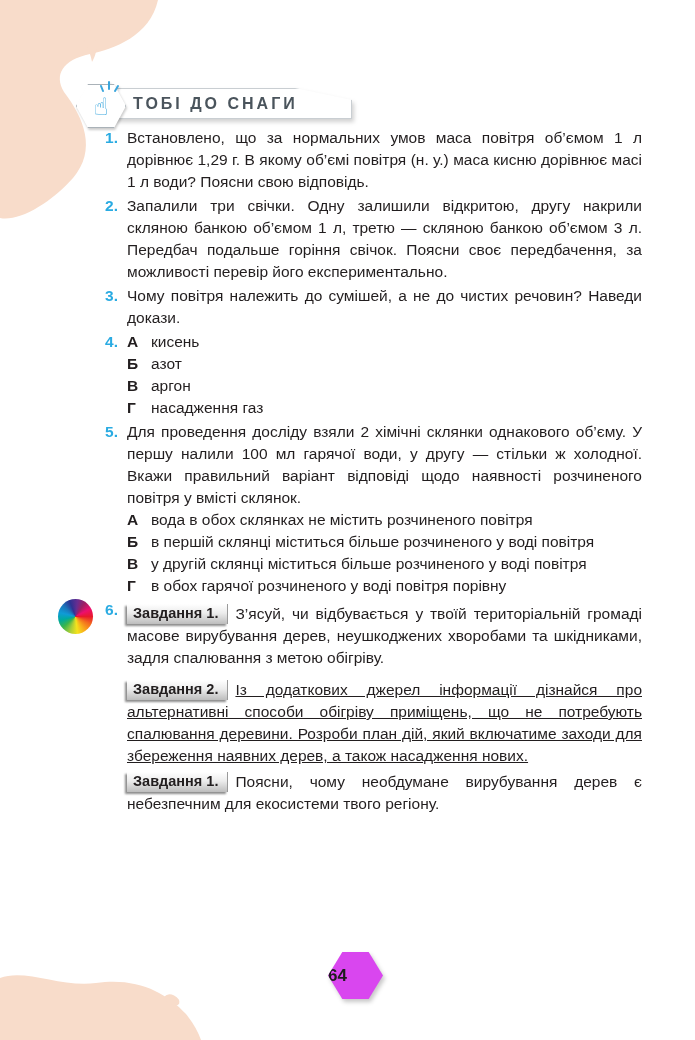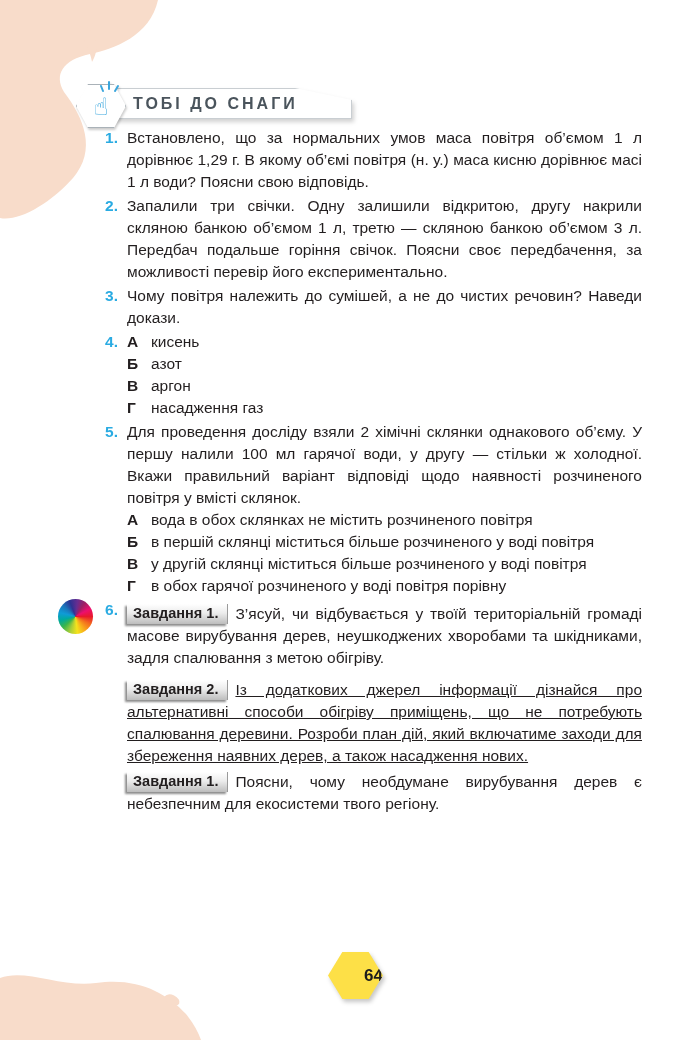--- a/index.html
+++ b/index.html
@@ -71,23 +71,23 @@
   }
   .wheel-icon{
     position:absolute;left:-38px;width:35px;height:35px;border-radius:50%;
     background:conic-gradient(from 90deg,
       #e8192c,#f36d1e,#f9a71b,#f5e31c,#a6cd39,#3cb54a,
       #00a99d,#0f9bd7,#1b75bb,#2e3192,#662d91,#9e1f63,#ed0e6f,#e8192c);
   }
   
   .pagenum-wrap{position:absolute;left:328px;top:952px;filter:drop-shadow(2px 3px 2px rgba(0,0,0,0.22));}
   .pagenum-hex{
-    width:55px;height:47px;background:#fde047;
+    width:55px;height:47px;background:#d946ef;
     clip-path:polygon(26% 0%, 74% 0%, 100% 50%, 74% 100%, 26% 100%, 0% 50%);
-    display:flex;align-items:center;justify-content:flex-end;
+    display:flex;align-items:center;justify-content:flex-start;
     font-size:17px;font-weight:bold;color:#1c1c1c;
   }
 </style>
 </head>
 <body>
 
 <svg id="blob-top" class="blob" width="260" height="240" viewBox="0 0 260 240">
   <path fill="#f8dcca" d="M0,0 L158,0 C150,36 114,49 90,54 C62,60 54,75 64,92 C84,118 97,150 73,178 C50,204 18,222 0,218 Z"></path>
   <path fill="#f8dcca" d="M86,27 C97,34 100,49 92,62 C90,51 85,39 78,30 C80,26 83,25 86,27 Z"></path>
 </svg>

